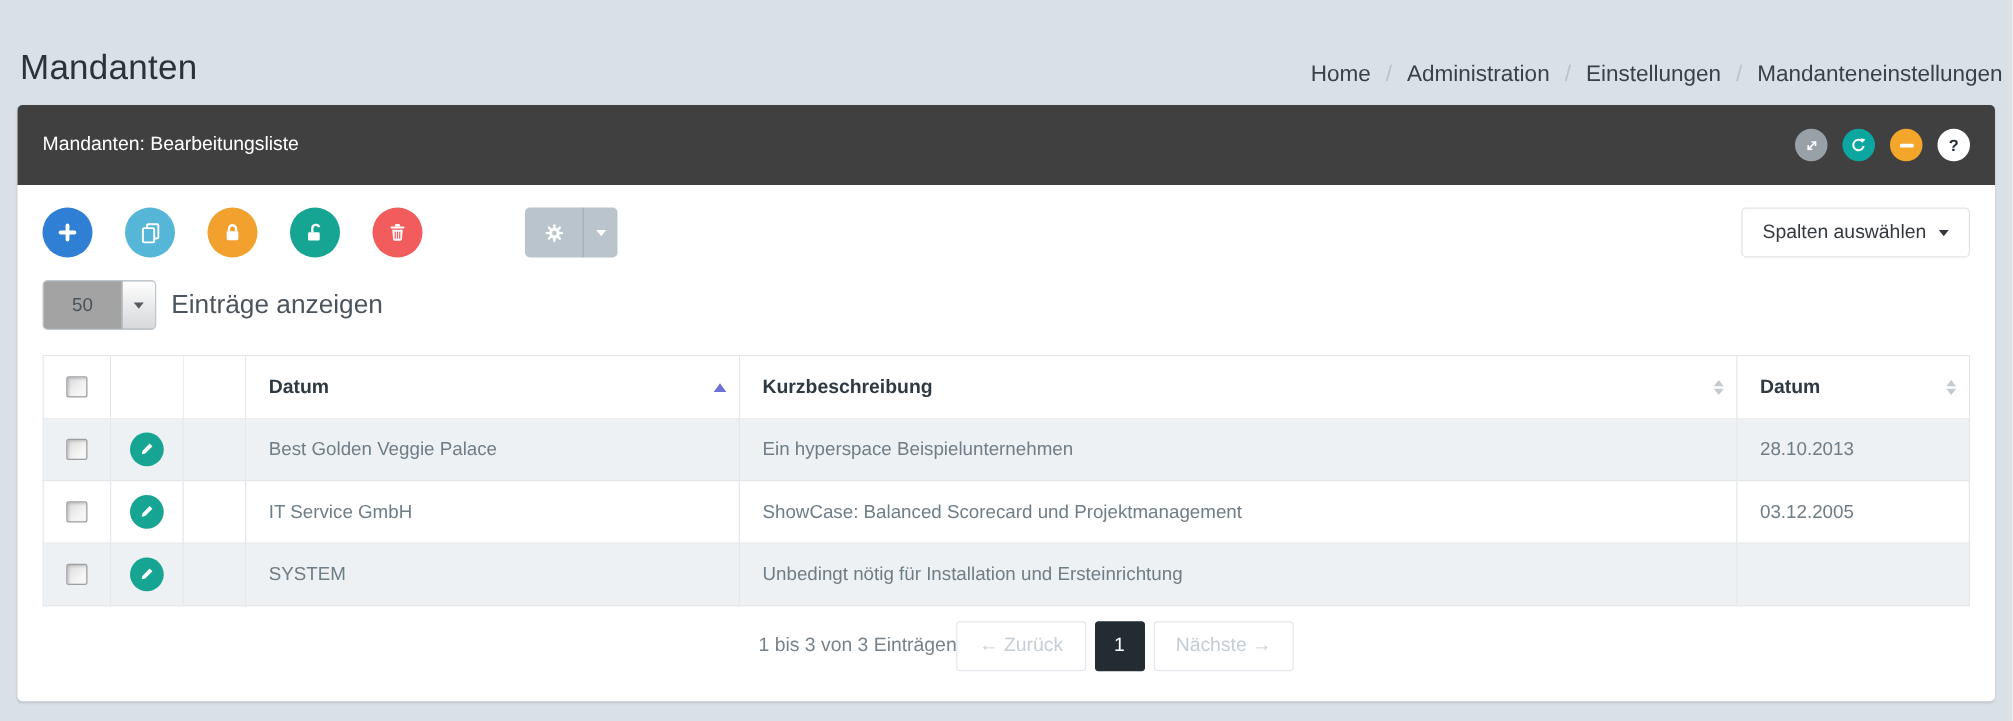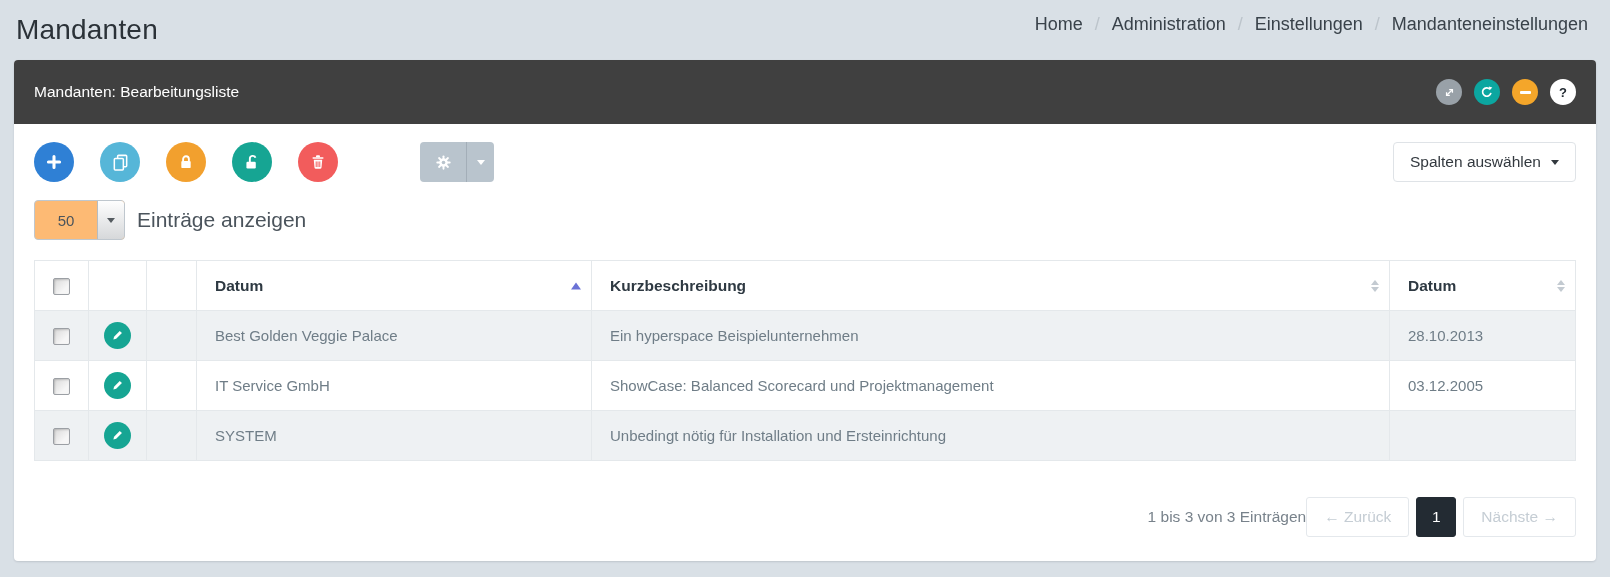--- a/index.html
+++ b/index.html
@@ -5,22 +5,22 @@
   * { margin:0; padding:0; box-sizing:border-box; }
   html,body { width:1610px; height:577px; overflow:hidden; }
   body {
     background:#d9e0e6;
     font-family:"Liberation Sans","DejaVu Sans",sans-serif;
     color:#39424a;
   }
 
   
   .topbar {
-    display:flex; justify-content:space-between; align-items:flex-start;
-    padding:14px 22px 14px 16px; height:60px;
+    display:flex; justify-content:space-between; align-items:flex-end;
+    padding:14px 8px 14px 16px; height:84px;
   }
   .page-title { font-size:28px; font-weight:400; color:#2b3238; letter-spacing:.2px; }
   .breadcrumb { display:flex; align-items:center; gap:12px; font-size:18px; color:#39424a; }
   .breadcrumb .sep { color:#bcc4cb; }
   .breadcrumb .crumb { cursor:pointer; }
 
   
   .panel {
     margin:0 14px; background:#fff; border-radius:4px;
     box-shadow:0 1px 2px rgba(40,50,60,.15);
@@ -73,21 +73,21 @@
     font-size:15.5px; color:#33393f; font-family:inherit;
   }
 
   .caret-down { width:0; height:0; border-left:4.5px solid transparent; border-right:4.5px solid transparent; border-top:5.5px solid #33393f; }
   .caret-down.white { border-top-color:#fff; }
   .caret-down.gray  { border-top-color:#555b60; }
 
   .filter-row { display:flex; align-items:center; margin-bottom:20px; }
   .length-select {
     display:flex; width:91px; height:40px; border:1px solid #bfc7ce; border-radius:4px;
-    overflow:hidden; cursor:pointer; background:#fdba74;
+    overflow:hidden; cursor:pointer; background:#a3a3a3;
   }
   .length-value { flex:1; display:flex; align-items:center; justify-content:center; font-size:15px; color:#4b545c; }
   .length-arrow {
     width:27px; display:flex; align-items:center; justify-content:center;
     background:linear-gradient(#fefefe,#d6d8da); border-left:1px solid #b5bcc2;
   }
   .length-label { margin-left:12px; font-size:21px; color:#4b545c; }
 
   .search-wrap { margin-left:auto; display:flex; align-items:center; gap:14px; }
   .search-label { font-size:15.5px; color:#4b545c; }
@@ -122,21 +122,21 @@
     border:1px solid #9b9fa4; border-radius:2px; vertical-align:middle;
     background:linear-gradient(135deg,#d9d9d9 0%,#f6f6f6 70%);
     box-shadow:inset 1px 1px 2px rgba(0,0,0,.18);
   }
   .edit-btn {
     width:27px; height:27px; border-radius:50%; background:#16a593; border:none; cursor:pointer;
     display:inline-flex; align-items:center; justify-content:center; padding:0; vertical-align:middle;
   }
 
   
-  .table-footer { display:flex; align-items:center; justify-content:flex-end; padding-top:36px;margin-left:32px; }
+  .table-footer { display:flex; align-items:center; justify-content:center; padding-top:12px;margin-left:32px; }
   .summary { font-size:15.5px; color:#78828b; }
   .pagination { display:flex; align-items:center; gap:7px; }
   .page-btn {
     height:40px; padding:0 17px; background:#fff; border:1px solid #e4e8ec; border-radius:3px;
     font-size:15.5px; color:#c5cdd4; cursor:pointer; font-family:inherit;
   }
   .page-btn.current {
     width:40px; padding:0; background:#232b33; border-color:#232b33; color:#fff; text-align:center;
   }
 </style>

